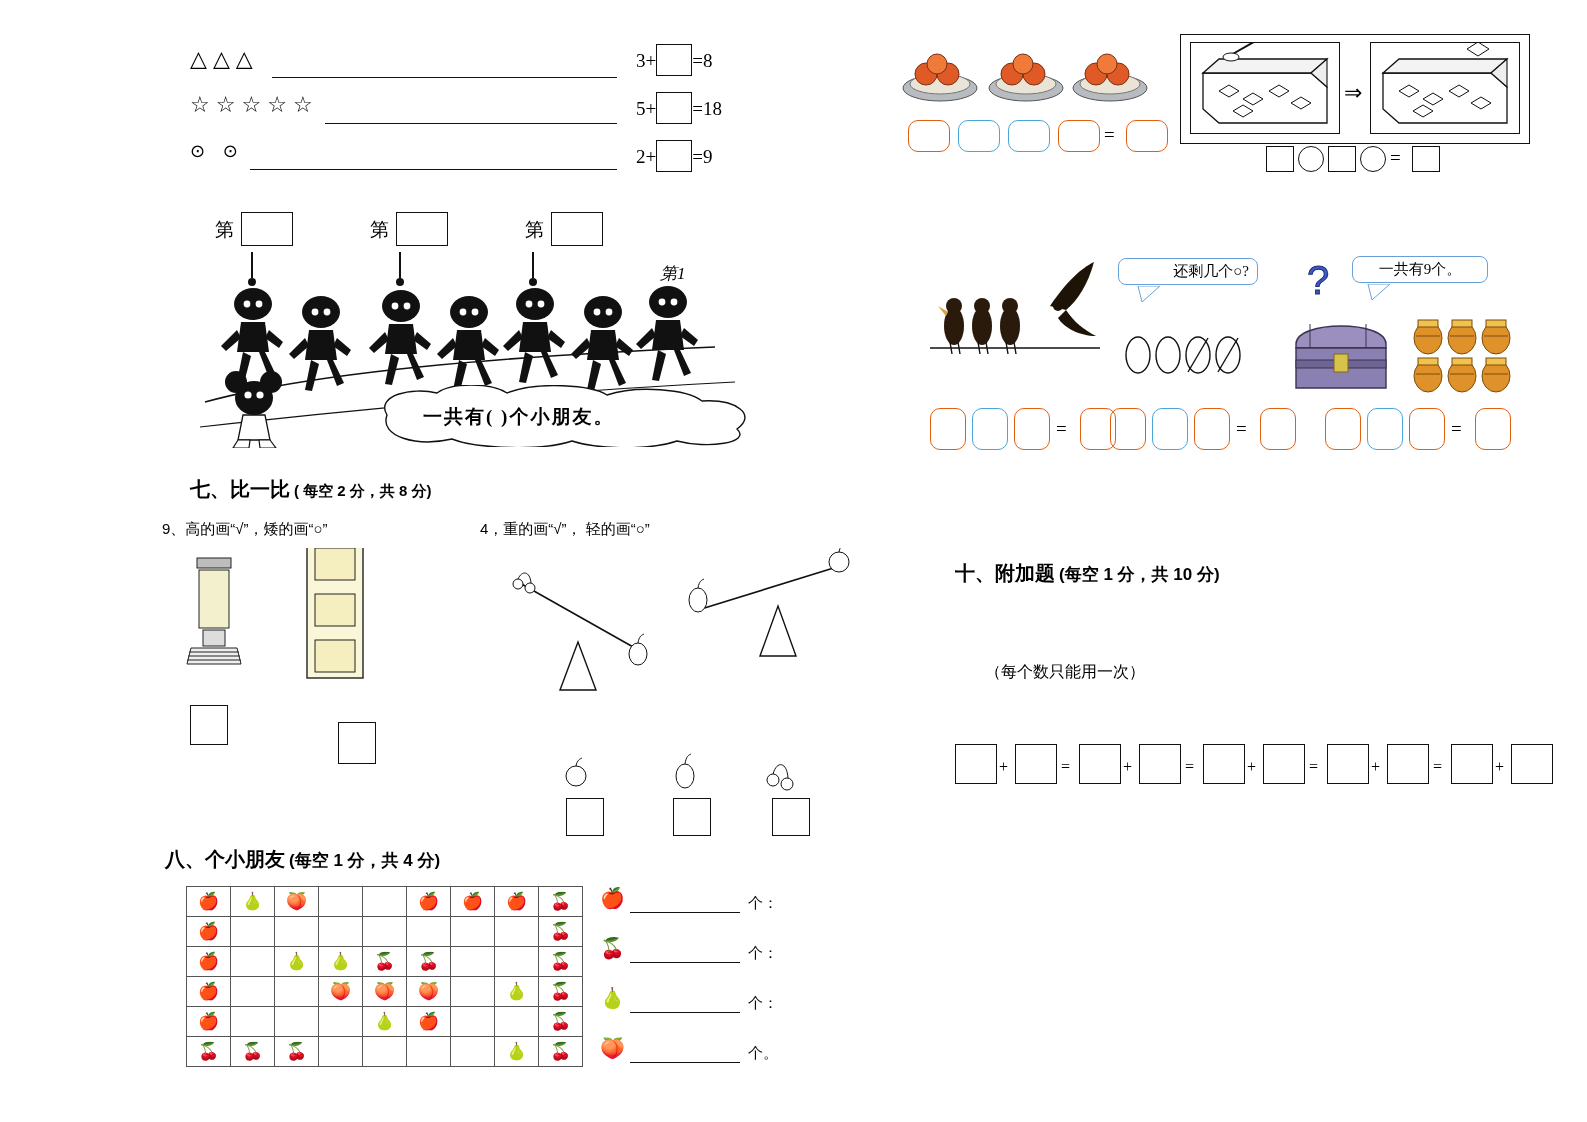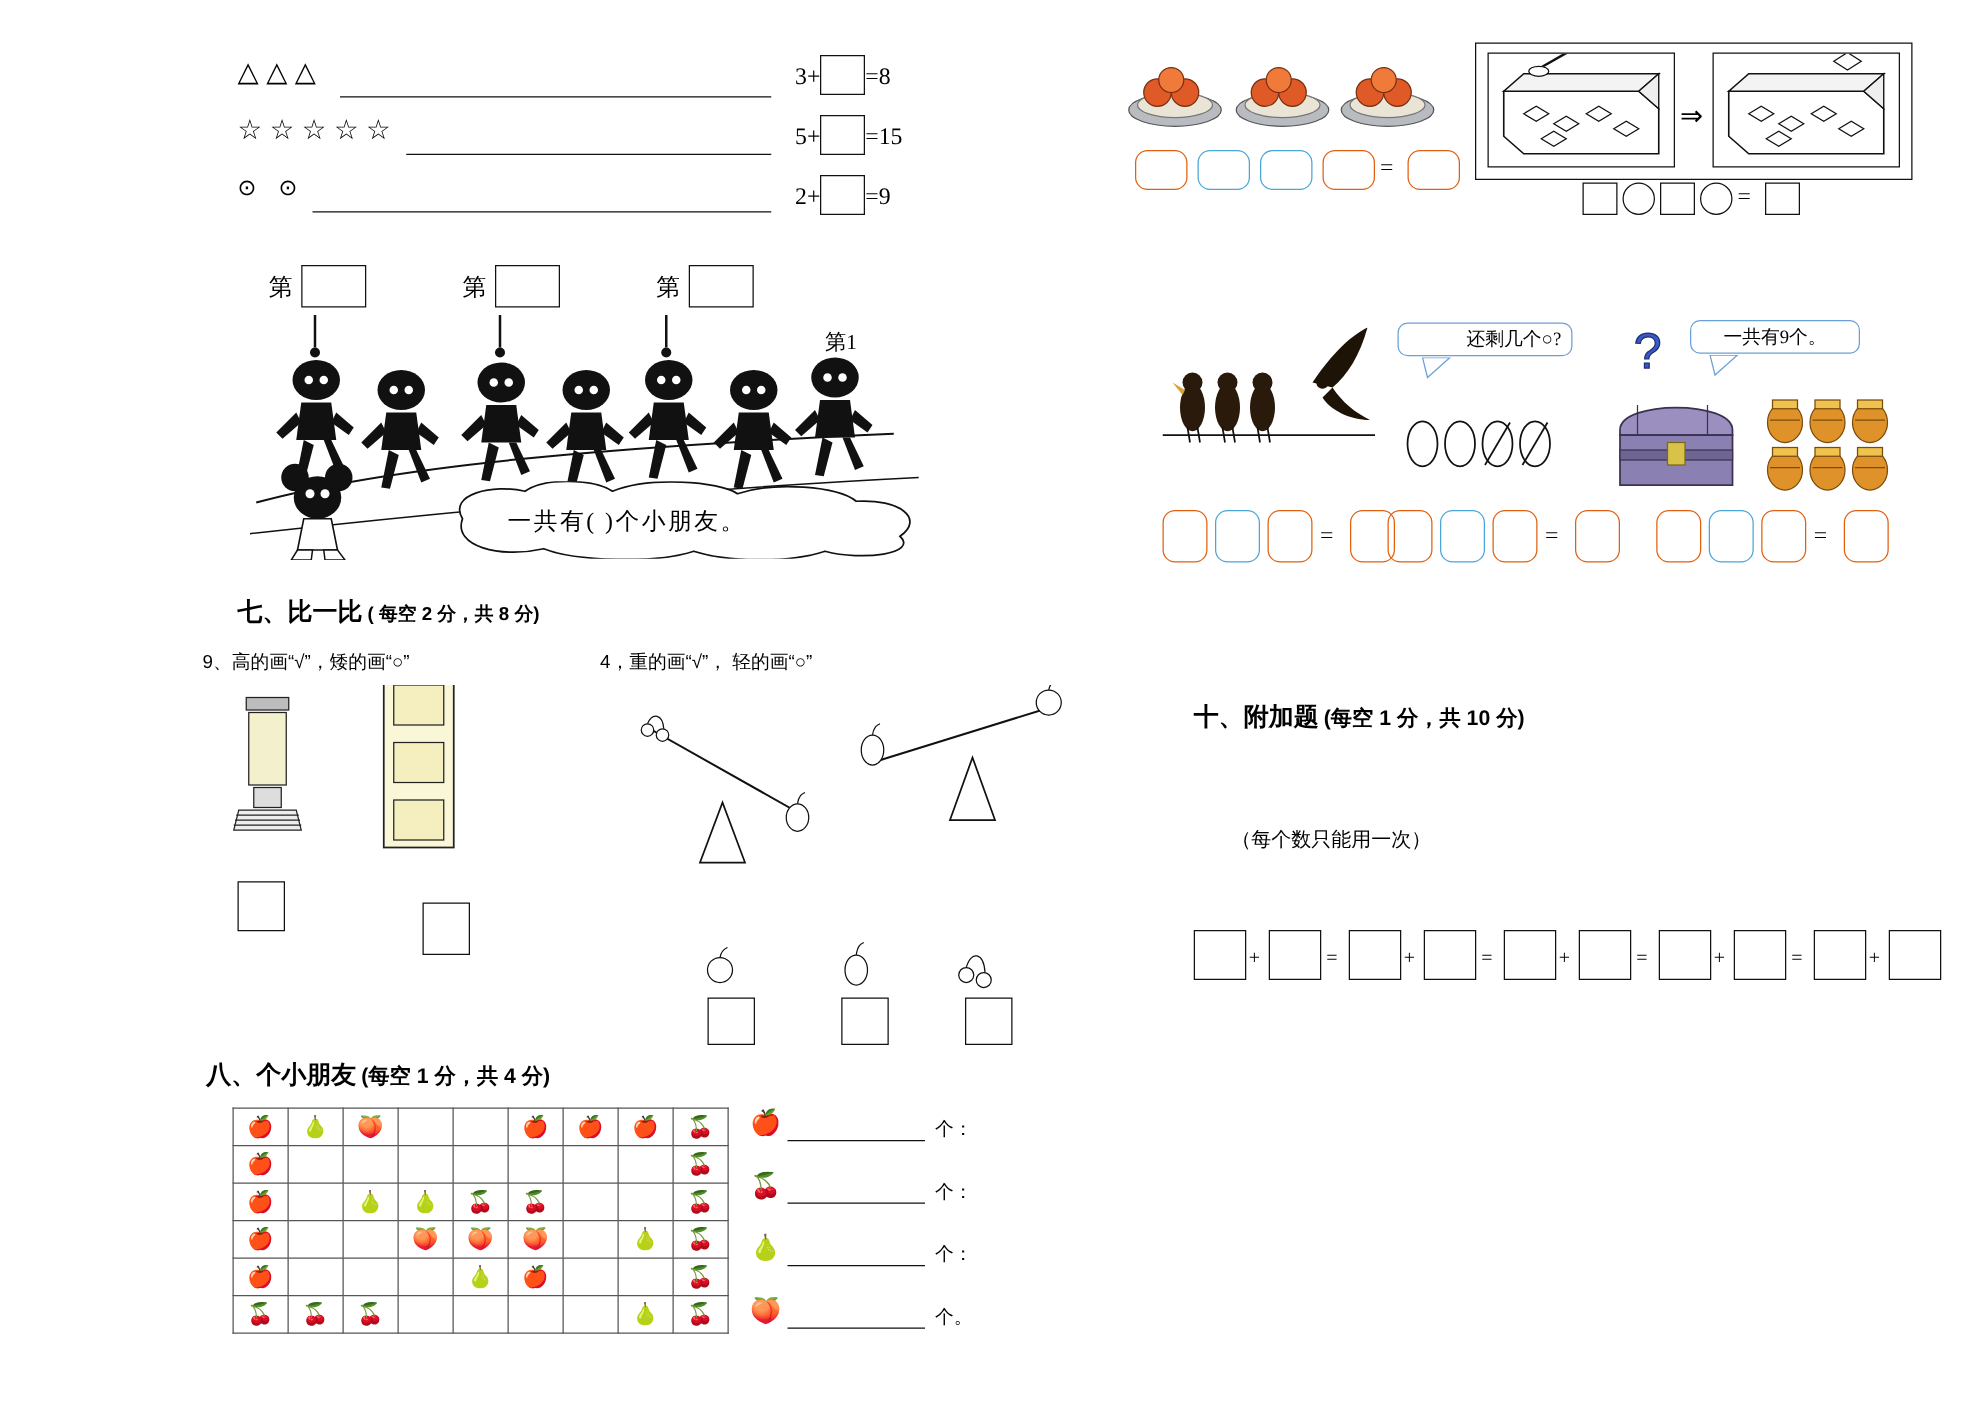--- a/index.html
+++ b/index.html
@@ -46,41 +46,41 @@
     <div class="abs line" style="left:135px;top:83px;width:292px;"></div>
 
     <div class="abs shapes" style="left:0px;top:100px;font-size:18px;">⊙ ⊙</div>
     <div class="abs line" style="left:60px;top:129px;width:367px;"></div>
   </div>
 
   <div class="abs" style="left:636px;top:44px;">
     <span class="eq">3</span><span class="eq">+</span><span class="box" style="width:36px;height:32px;vertical-align:-9px;"></span><span class="eq">=8</span>
   </div>
   <div class="abs" style="left:636px;top:92px;">
-    <span class="eq">5</span><span class="eq">+</span><span class="box" style="width:36px;height:32px;vertical-align:-9px;"></span><span class="eq">=15</span>
+    <span class="eq">5</span><span class="eq">+</span><span class="box" style="width:36px;height:32px;vertical-align:-9px;"></span><span class="eq">=18</span>
   </div>
   <div class="abs" style="left:636px;top:140px;">
     <span class="eq">2</span><span class="eq">+</span><span class="box" style="width:36px;height:32px;vertical-align:-9px;"></span><span class="eq">=9</span>
   </div>
 
   <div class="abs" style="left:195px;top:200px;width:560px;height:265px;">
 
     <div class="abs" style="left:20px;top:12px;">
       <span class="eq">第</span>
       <span class="box" style="width:52px;height:34px;vertical-align:-10px;margin-left:3px;"></span>
     </div>
     <div class="abs" style="left:175px;top:12px;">
       <span class="eq">第</span>
       <span class="box" style="width:52px;height:34px;vertical-align:-10px;margin-left:3px;"></span>
     </div>
     <div class="abs" style="left:330px;top:12px;">
       <span class="eq">第</span>
       <span class="box" style="width:52px;height:34px;vertical-align:-10px;margin-left:3px;"></span>
     </div>
-    <div class="abs" style="left:465px;top:62px;font-size:17px;">第1</div>
+    <div class="abs" style="left:465px;top:62px;font-size:17px;font-style:italic;">第1</div>
 
     <svg width="560" height="210" style="position:absolute;left:0;top:52px;">
 
       <path d="M10,150 C120,120 300,105 520,95" stroke="#111" stroke-width="1.6" fill="none"></path>
       <path d="M5,175 C140,160 340,140 540,130" stroke="#111" stroke-width="1.2" fill="none"></path>
 
       <line x1="57" y1="0" x2="57" y2="26" stroke="#111" stroke-width="2"></line>
       <line x1="205" y1="0" x2="205" y2="26" stroke="#111" stroke-width="2"></line>
       <line x1="338" y1="0" x2="338" y2="26" stroke="#111" stroke-width="2"></line>
       <circle cx="57" cy="30" r="4" fill="#111"></circle>
@@ -172,21 +172,21 @@
       <circle cx="23" cy="14" r="11" fill="#111"></circle>
       <circle cx="58" cy="14" r="11" fill="#111"></circle>
       <ellipse cx="41" cy="30" rx="19" ry="17" fill="#111"></ellipse>
       <circle cx="35" cy="27" r="3.6" fill="#fff"></circle>
         <circle cx="47" cy="27" r="3.6" fill="#fff"></circle>
       <path d="M30,47 L52,47 L57,72 L25,72 Z" fill="#fff" stroke="#111" stroke-width="1.3"></path>
       <path d="M25,72 L20,80 L36,80 L37,72 Z" fill="#fff" stroke="#111" stroke-width="1.2"></path>
       <path d="M46,72 L47,80 L63,80 L57,72 Z" fill="#fff" stroke="#111" stroke-width="1.2"></path>
     </svg>
 
-    <div class="abs" style="left:145px;top:185px;width:405px;height:62px;">
+    <div class="abs" style="left:162px;top:185px;width:405px;height:62px;font-weight:bold;">
       <svg width="405" height="62" style="position:absolute;left:0;top:0;">
         <path d="M30,30 C18,10 55,2 80,8 C95,-3 135,-2 150,8 C180,-4 235,0 250,10 C280,0 330,4 345,16 C380,14 400,30 380,44 C395,58 350,64 320,56 C290,66 240,64 215,56 C185,66 120,64 95,54 C60,62 22,52 30,30 Z" fill="#fff" stroke="#111" stroke-width="1.4"></path>
       </svg>
       <div class="abs" style="left:66px;top:19px;font-size:19px;letter-spacing:2px;">一共有(        )个小朋友。</div>
     </div>
   </div>
 
   <div class="abs" style="left:190px;top:476px;">
     <span class="head">七、比一比</span>
     <span class="sub" style="font-weight:bold;">( 每空 2 分，共 8 分)</span>

